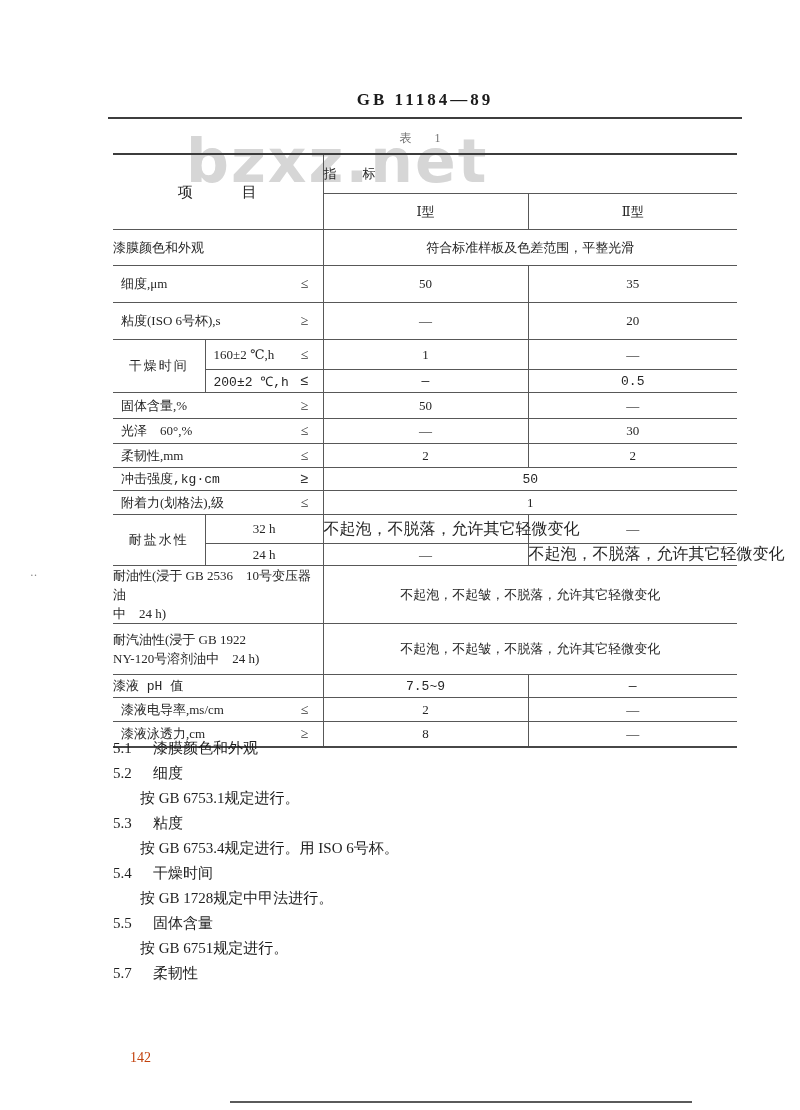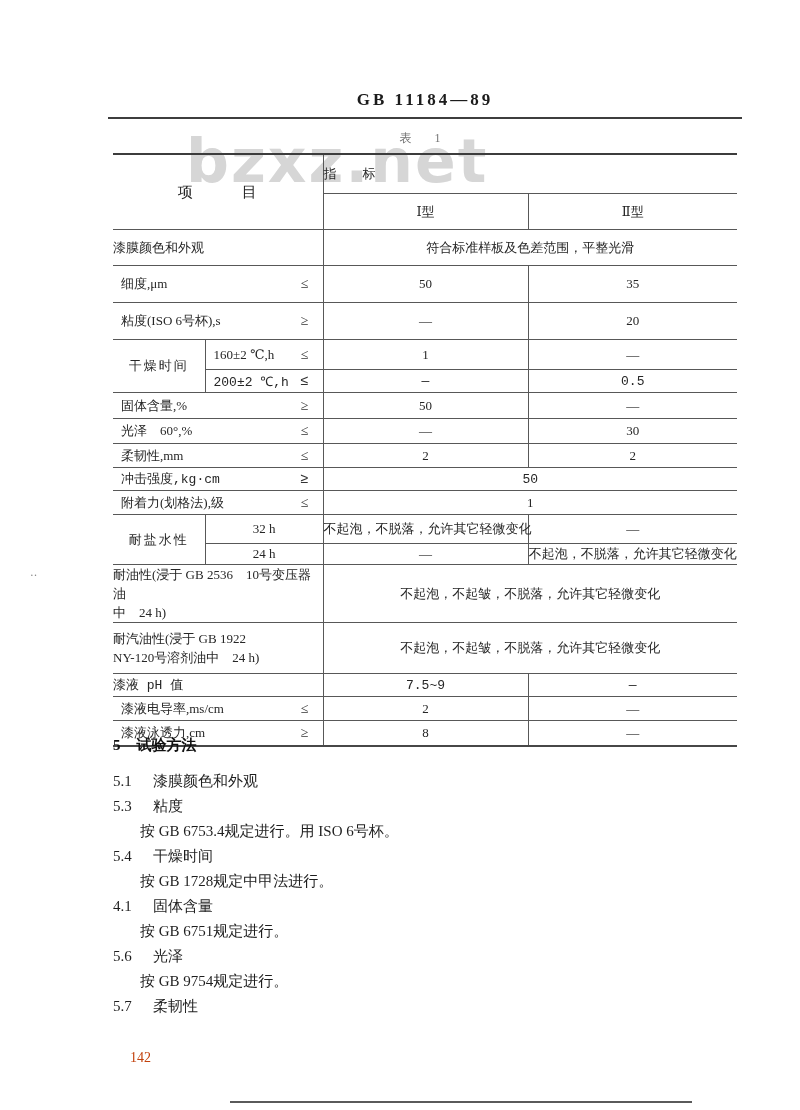--- a/index.html
+++ b/index.html
@@ -40,21 +40,21 @@
   td.vl{border-left:1px solid #585858;}
   td.center{text-align:center;}
   .lr{display:flex;justify-content:space-between;align-items:center;
       padding:2px 14px 2px 8px;}
   .lr .sym{font-size:14px;color:#333;}
   td.lbl{padding:2px 4px 2px 8px;}
   td.grp{text-align:center;letter-spacing:2px;}
   td.pre{white-space:pre-line;line-height:19px;}
   td.hitem{text-align:center;font-size:15px;letter-spacing:1px;}
   td.hindex{text-align:left;font-size:13px;}
-  .vsmall{font-size:13px;white-space:nowrap;overflow:visible;}
+  .vsmall{font-size:16px;white-space:nowrap;overflow:visible;}
   
   tr.h38 td{height:38px;} tr.h35 td{height:35px;} tr.h36 td{height:36px;}
   tr.h29 td{height:29px;} tr.h22 td{height:22px;font-family:Liberation Mono, monospace;} tr.h25 td{height:25px;}
   tr.h24 td{height:24px;} tr.h23 td{height:23px;} tr.h28 td{height:28px;}
   tr.h20 td{height:20px;margin-left:16px;} tr.h50 td{height:50px;}
   
   .sections{left:113px;top:736px;width:580px;z-index:1;font-size:15px;color:#1e1e1e;}
   .sec-heading{font-weight:bold;font-size:15px;margin-bottom:14px;color:#111;}
   .sec-heading .sp{display:inline-block;width:16px;}
   .sec-line{line-height:25px;}
@@ -242,42 +242,39 @@
             <span class="sym">≥</span>
           </div>
         </td>
     <td class="vl center">8</td>
     <td class="vl center">—</td>
   </tr>
   </tbody>
 </table>
 
 <div class="abs sections">
-  <div class="sec-heading">
-    <span>5</span><span class="sp"></span><span>试验方法</span>
-  </div>
 
   <div class="sec-item">
     <div class="sec-line"><span class="sec-num">5.1</span><span>漆膜颜色和外观</span></div>
+  </div>
+  <div class="sec-item">
+    <div class="sec-line"><span class="sec-num">5.2</span><span>细度</span></div>
+    <div class="sec-body">按 GB 6753.1规定进行。</div>
   </div>
   <div class="sec-item">
     <div class="sec-line"><span class="sec-num">5.3</span><span>粘度</span></div>
     <div class="sec-body">按 GB 6753.4规定进行。用 ISO 6号杯。</div>
   </div>
   <div class="sec-item">
     <div class="sec-line"><span class="sec-num">5.4</span><span>干燥时间</span></div>
     <div class="sec-body">按 GB 1728规定中甲法进行。</div>
   </div>
   <div class="sec-item">
-    <div class="sec-line"><span class="sec-num">4.1</span><span>固体含量</span></div>
+    <div class="sec-line"><span class="sec-num">5.5</span><span>固体含量</span></div>
     <div class="sec-body">按 GB 6751规定进行。</div>
-  </div>
-  <div class="sec-item">
-    <div class="sec-line"><span class="sec-num">5.6</span><span>光泽</span></div>
-    <div class="sec-body">按 GB 9754规定进行。</div>
   </div>
   <div class="sec-item">
     <div class="sec-line"><span class="sec-num">5.7</span><span>柔韧性</span></div>
     <div class="sec-body"></div>
   </div>
 </div>
 
 <div class="abs page-num">142</div>
 <div class="abs rule-bottom"></div>
 

